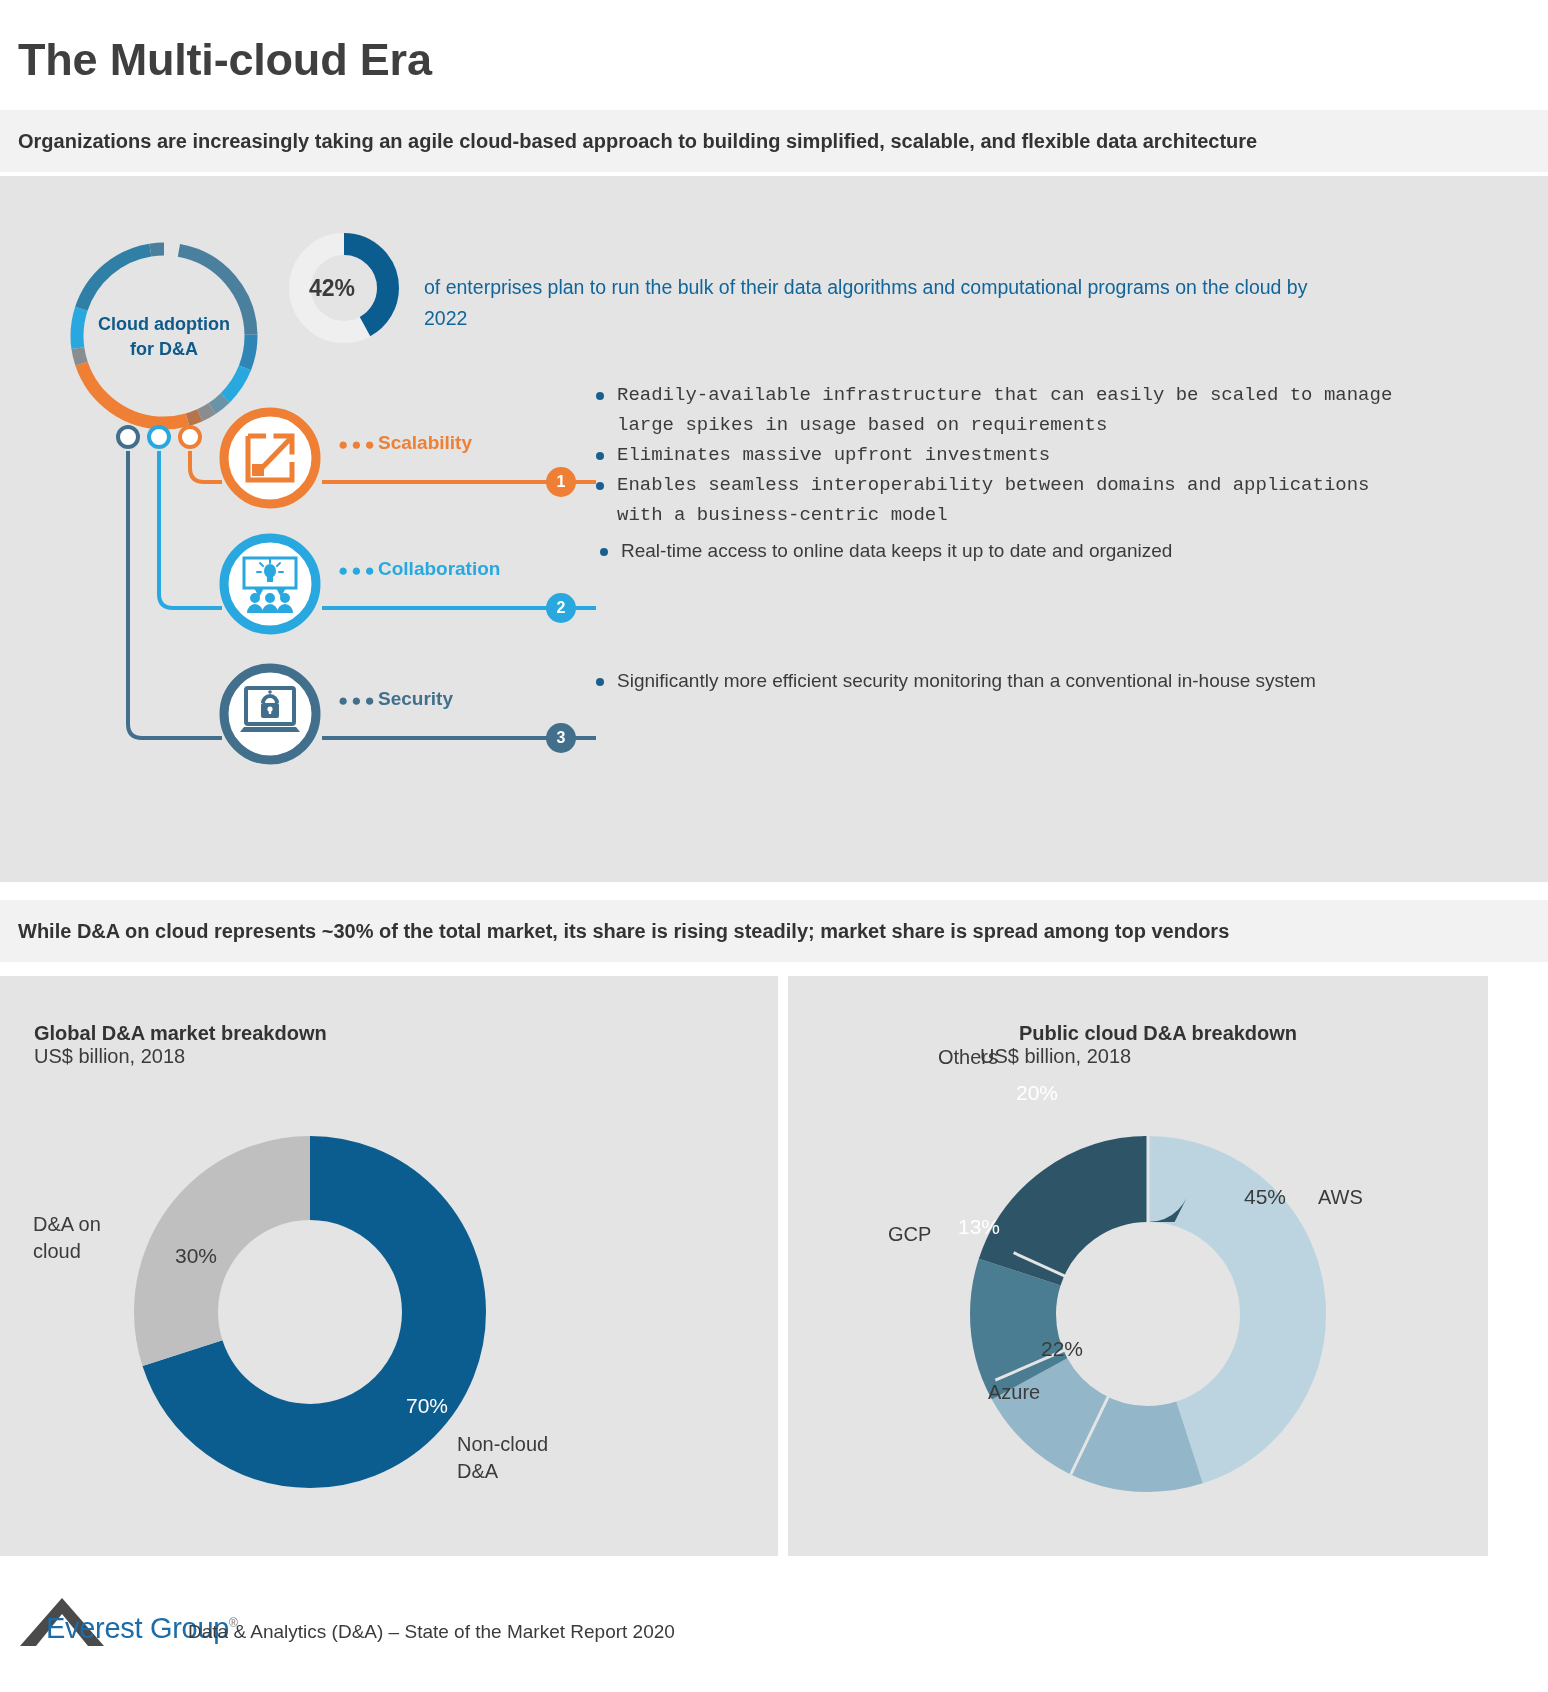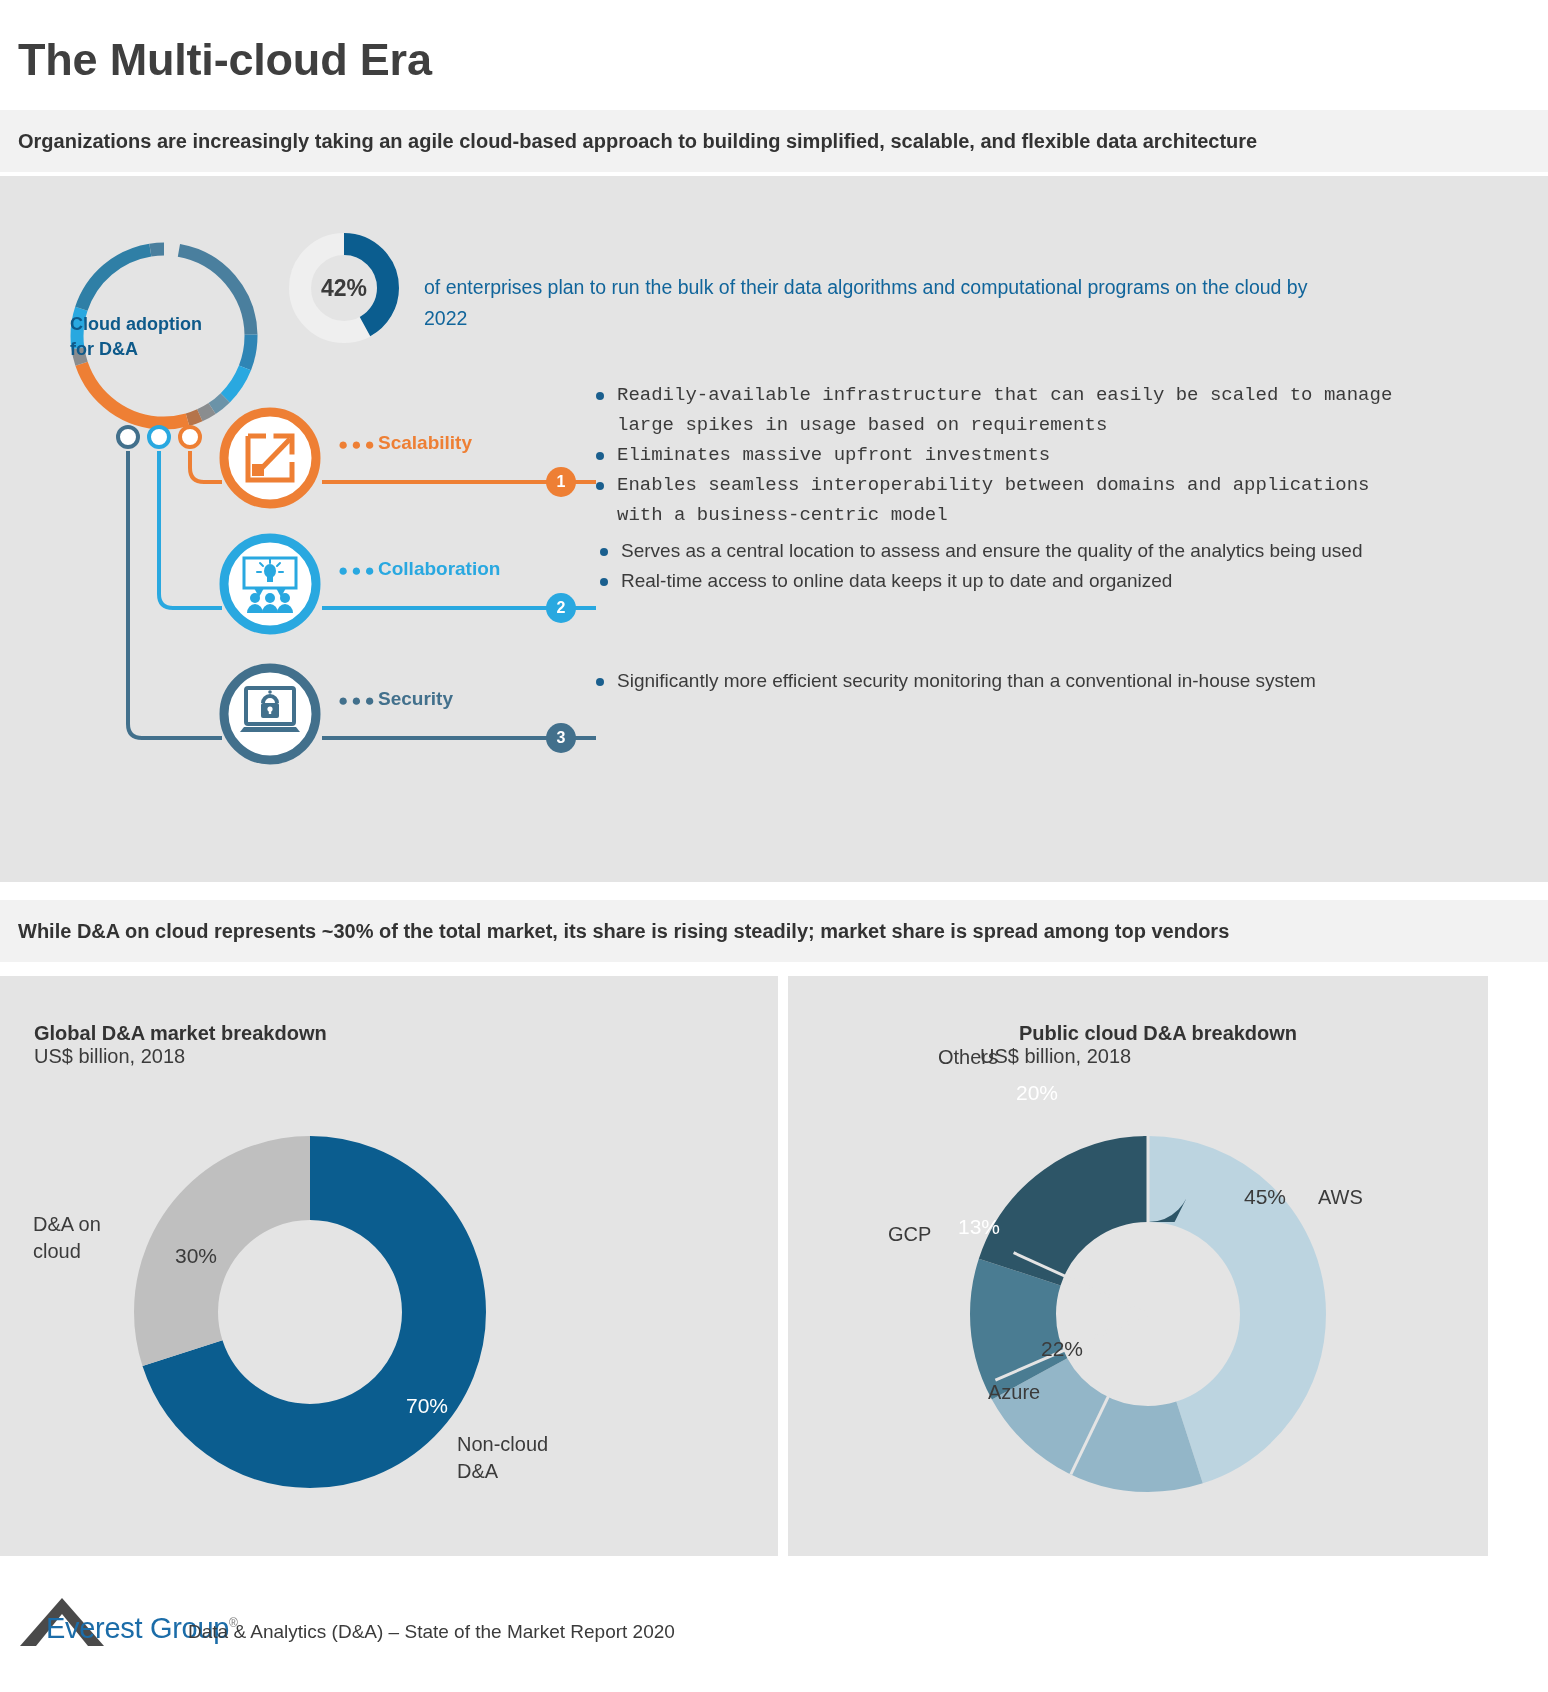--- a/index.html
+++ b/index.html
@@ -38,28 +38,28 @@
     position:absolute;left:0;top:176px;width:1548px;height:706px;
     background:#e4e4e4;
   }
 
   
   .big-ring{
     position:absolute;left:70px;top:242px;width:188px;height:188px;
   }
   .big-ring-label{
     position:absolute;left:70px;top:312px;width:188px;
-    font-size:18px;font-weight:bold;color:#0e5a8a;
+    text-align:center;font-size:18px;font-weight:bold;color:#0e5a8a;
     line-height:25px;
   }
 
   
   .pct-donut{position:absolute;left:288px;top:232px;width:112px;height:112px;}
   .pct-donut-value{
-    position:absolute;left:288px;top:275px;width:112px;text-align:center;
+    position:absolute;left:276px;top:275px;width:112px;text-align:center;
     font-size:23px;font-weight:bold;color:#3b3b3b;
   }
   .pct-text{
     position:absolute;left:424px;top:272px;width:930px;
     font-size:19.5px;color:#11659b;line-height:31px;
   }
 
   
   .connectors{position:absolute;left:0;top:176px;width:1548px;height:706px;}
 
@@ -215,21 +215,20 @@
           <path d="M44,81 a8,9 0 0 1 16,0 z"></path>
         <circle cx="67" cy="66" r="5"></circle>
           <path d="M59,81 a8,9 0 0 1 16,0 z"></path>
       </g>
     </g>
   </svg>
   <div class="feat-dots" style="left:338px;top:562px;color:#29a8e0;">●●●</div>
   <div class="feat-label" style="left:378px;top:558px;color:#29a8e0;">Collaboration</div>
   <div class="feat-badge" style="left:546px;top:593px;background:#29a8e0;">2</div>
   <div class="bullets" style="left:594px;top:536px;">
-    <div class="bullet">Serves as a central location to assess and ensure the quality of the analytics being used</div>
     <div class="bullet">Real-time access to online data keeps it up to date and organized</div>
   </div>
 
   <svg class="feat-circle" style="left:218px;top:662px;" viewBox="0 0 104 104">
     <circle cx="52" cy="52" r="46" fill="#ffffff" stroke="#42708c" stroke-width="9"></circle>
     <g fill="#42708c">
       <rect x="28" y="26" width="48" height="36" rx="2" fill="none" stroke="#42708c" stroke-width="4"></rect>
       <circle cx="52" cy="30" r="1.8"></circle>
       <path d="M22,70 h60 l-4,-5 h-52 z"></path>
       <g transform="translate(52,47)">

